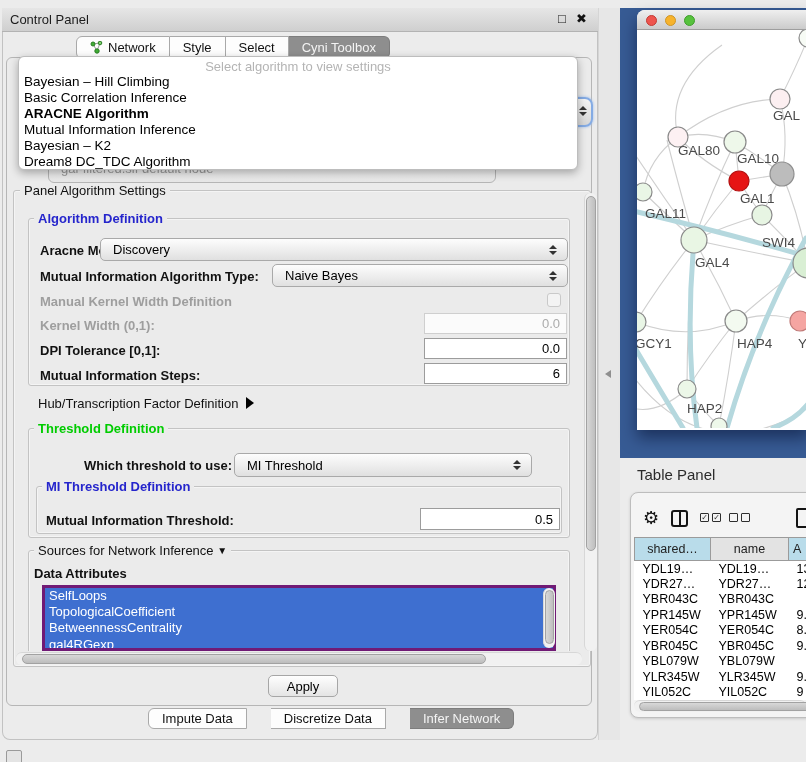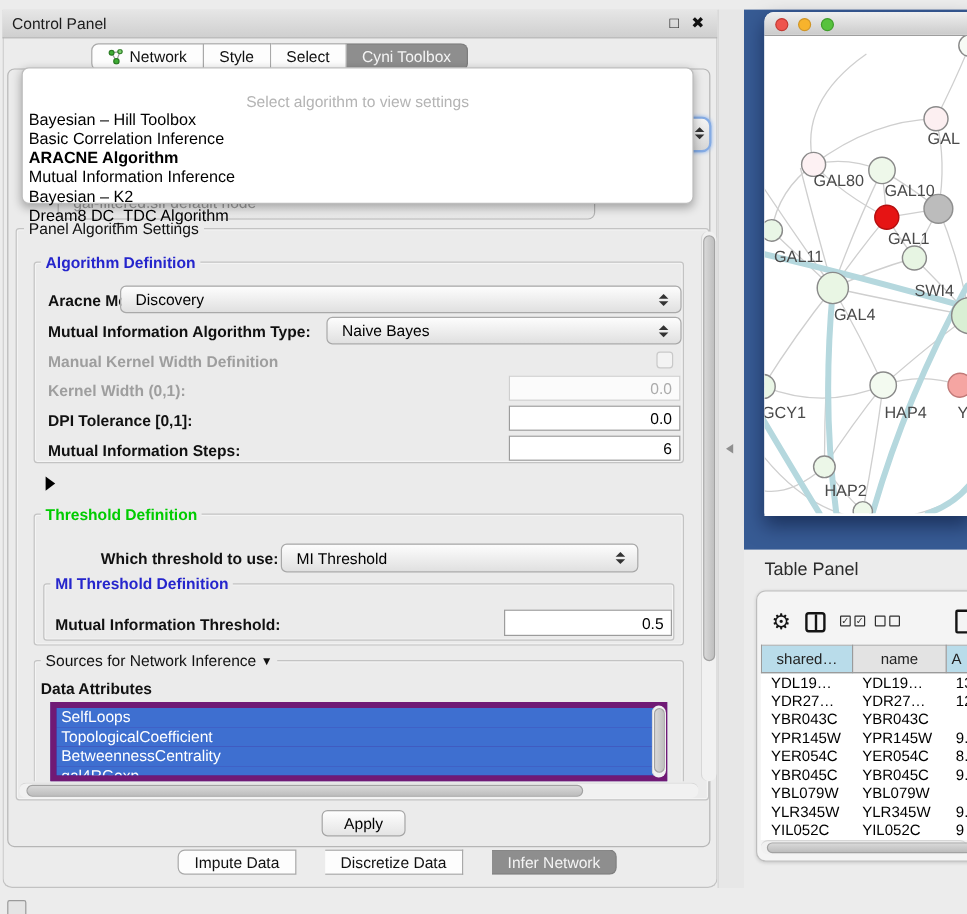--- a/index.html
+++ b/index.html
@@ -22,21 +22,21 @@
        display:flex;align-items:center;gap:5px;font-size:13px;color:#111;white-space:nowrap;}
   .tab:first-child{border-left:1px solid #a9a9a9;border-radius:6px 0 0 6px;}
   .tab:last-child{border-radius:0 6px 6px 0;}
   .tab.sel{background:#8e8e8e;color:#f4f4f4;border-color:#7d7d7d;}
 
   .content-panel{left:6px;top:57px;width:586px;height:649px;background:#ebebeb;
                  border:1px solid #b6b6b6;border-radius:6px;}
 
   
   .popup{left:18px;top:56px;width:560px;height:114px;background:#fff;border:1px solid #bdbdbd;
-         border-radius:6px;box-shadow:0 3px 8px rgba(0,0,0,.3);z-index:40;padding-top:20px;}
+         border-radius:6px;box-shadow:0 3px 8px rgba(0,0,0,.3);z-index:40;padding-top:2px;}
   .popup-head{text-align:center;color:#b4b4b4;font-size:13px;height:15px;line-height:15px;}
   .popup-item{height:16px;line-height:16px;padding-left:5px;font-size:13.5px;color:#000;white-space:nowrap;}
   .popup-item.sel{font-weight:700;}
 
   
   .combo-frag{left:565px;top:97px;width:28px;height:30px;z-index:5;border:2px solid #84abe4;
               border-radius:8px;background:linear-gradient(#f4f4f4,#d6d6d6);
               box-shadow:0 0 3px #9cbcec;}
   .combo-sliver{left:48px;top:152px;width:448px;height:31px;z-index:5;border:1px solid #b5b5b5;
                 border-radius:6px;background:linear-gradient(#fcfcfc,#e7e7e7);
@@ -65,21 +65,21 @@
   .field.dis{background:#fbfbfb;border-color:#cfcfcf;color:#ababab;}
 
   .checkbox{width:14px;height:14px;border:1px solid #c9c9c9;border-radius:3px;background:#f3f3f3;}
 
   
   .sbv{background:#f1f1f1;border-left:1px solid #d7d7d7;border-radius:6px;}
   .sbh{background:#f1f1f1;border-top:1px solid #d7d7d7;border-radius:6px;}
   .thumb{position:absolute;background:linear-gradient(90deg,#d8d8d8,#bfbfbf);border:1px solid #a2a2a2;border-radius:6px;}
   .thumbh{position:absolute;background:linear-gradient(#d8d8d8,#bdbdbd);border:1px solid #a2a2a2;border-radius:6px;}
 
-  .attr-list{background:#4c1d95;border:5px solid #701a75;overflow:hidden;}
+  .attr-list{background:#a21caf;border:3px solid #701a75;overflow:hidden;}
   .attr-item{height:16.2px;line-height:16px;background:#3e6fd0;color:#fff;font-size:13px;padding-left:4px;}
 
   .btn{border:1px solid #a6a6a6;border-radius:5px;background:linear-gradient(#fefefe,#e4e4e4);
        display:flex;align-items:center;justify-content:center;font-size:13px;color:#000;cursor:pointer;}
 
   .hubrow{display:flex;align-items:center;gap:8px;cursor:pointer;}
   .tri-right{width:0;height:0;border-top:6px solid transparent;border-bottom:6px solid transparent;border-left:8px solid #000;}
 
   
   .divider{left:598px;top:8px;width:22px;height:732px;background:#e7e7e7;border-left:1px solid #d5d5d5;}
@@ -153,21 +153,21 @@
       <i style="display:block;width:0;height:0;border-left:4px solid transparent;border-right:4px solid transparent;border-bottom:4px solid #333;"></i>
       <i style="display:block;width:0;height:0;border-left:4px solid transparent;border-right:4px solid transparent;border-top:4px solid #333;"></i>
     </span>
   </div>
   <div class="abs combo-sliver">
     <span>gal-filtered.sif default node</span>
   </div>
 
   <div class="abs popup">
     <div class="popup-head">Select algorithm to view settings</div>
-    <div class="popup-item">Bayesian – Hill Toolbox</div>
+    <div class="popup-item">Bayesian – Hill Climbing</div>
     <div class="popup-item">Basic Correlation Inference</div>
     <div class="popup-item sel">ARACNE Algorithm</div>
     <div class="popup-item">Mutual Information Inference</div>
     <div class="popup-item">Bayesian – K2</div>
     <div class="popup-item">Dream8 DC_TDC Algorithm</div>
   </div>
 
   <div class="abs group" style="left:13px;top:190px;width:578px;height:477px;"></div>
   <div class="abs gtitle" style="left:20px;top:184px;">Panel Algorithm Settings</div>
 
@@ -204,20 +204,21 @@
   <div class="abs field" style="left:424px;top:338px;width:143px;height:21px;">
     <span>0.0</span>
   </div>
 
   <div class="abs lbl b" style="left:40px;top:368px;">Mutual Information Steps:</div>
   <div class="abs field" style="left:424px;top:363px;width:143px;height:21px;">
     <span>6</span>
   </div>
 
   <div class="abs hubrow" style="left:38px;top:395px;height:16px;">
+    <span class="lbl">Hub/Transcription Factor Definition</span>
     <span class="tri-right"></span>
   </div>
 
   <div class="abs group" style="left:28px;top:428px;width:542px;height:110px;"></div>
   <div class="abs gtitle green" style="left:34px;top:422px;">Threshold Definition</div>
 
   <div class="abs lbl b" style="left:84px;top:458px;">Which threshold to use:</div>
   <div class="abs combo" style="left:234px;top:453px;width:298px;height:24px;">
     <span class="val">MI Threshold</span>
     <span class="arrows">

